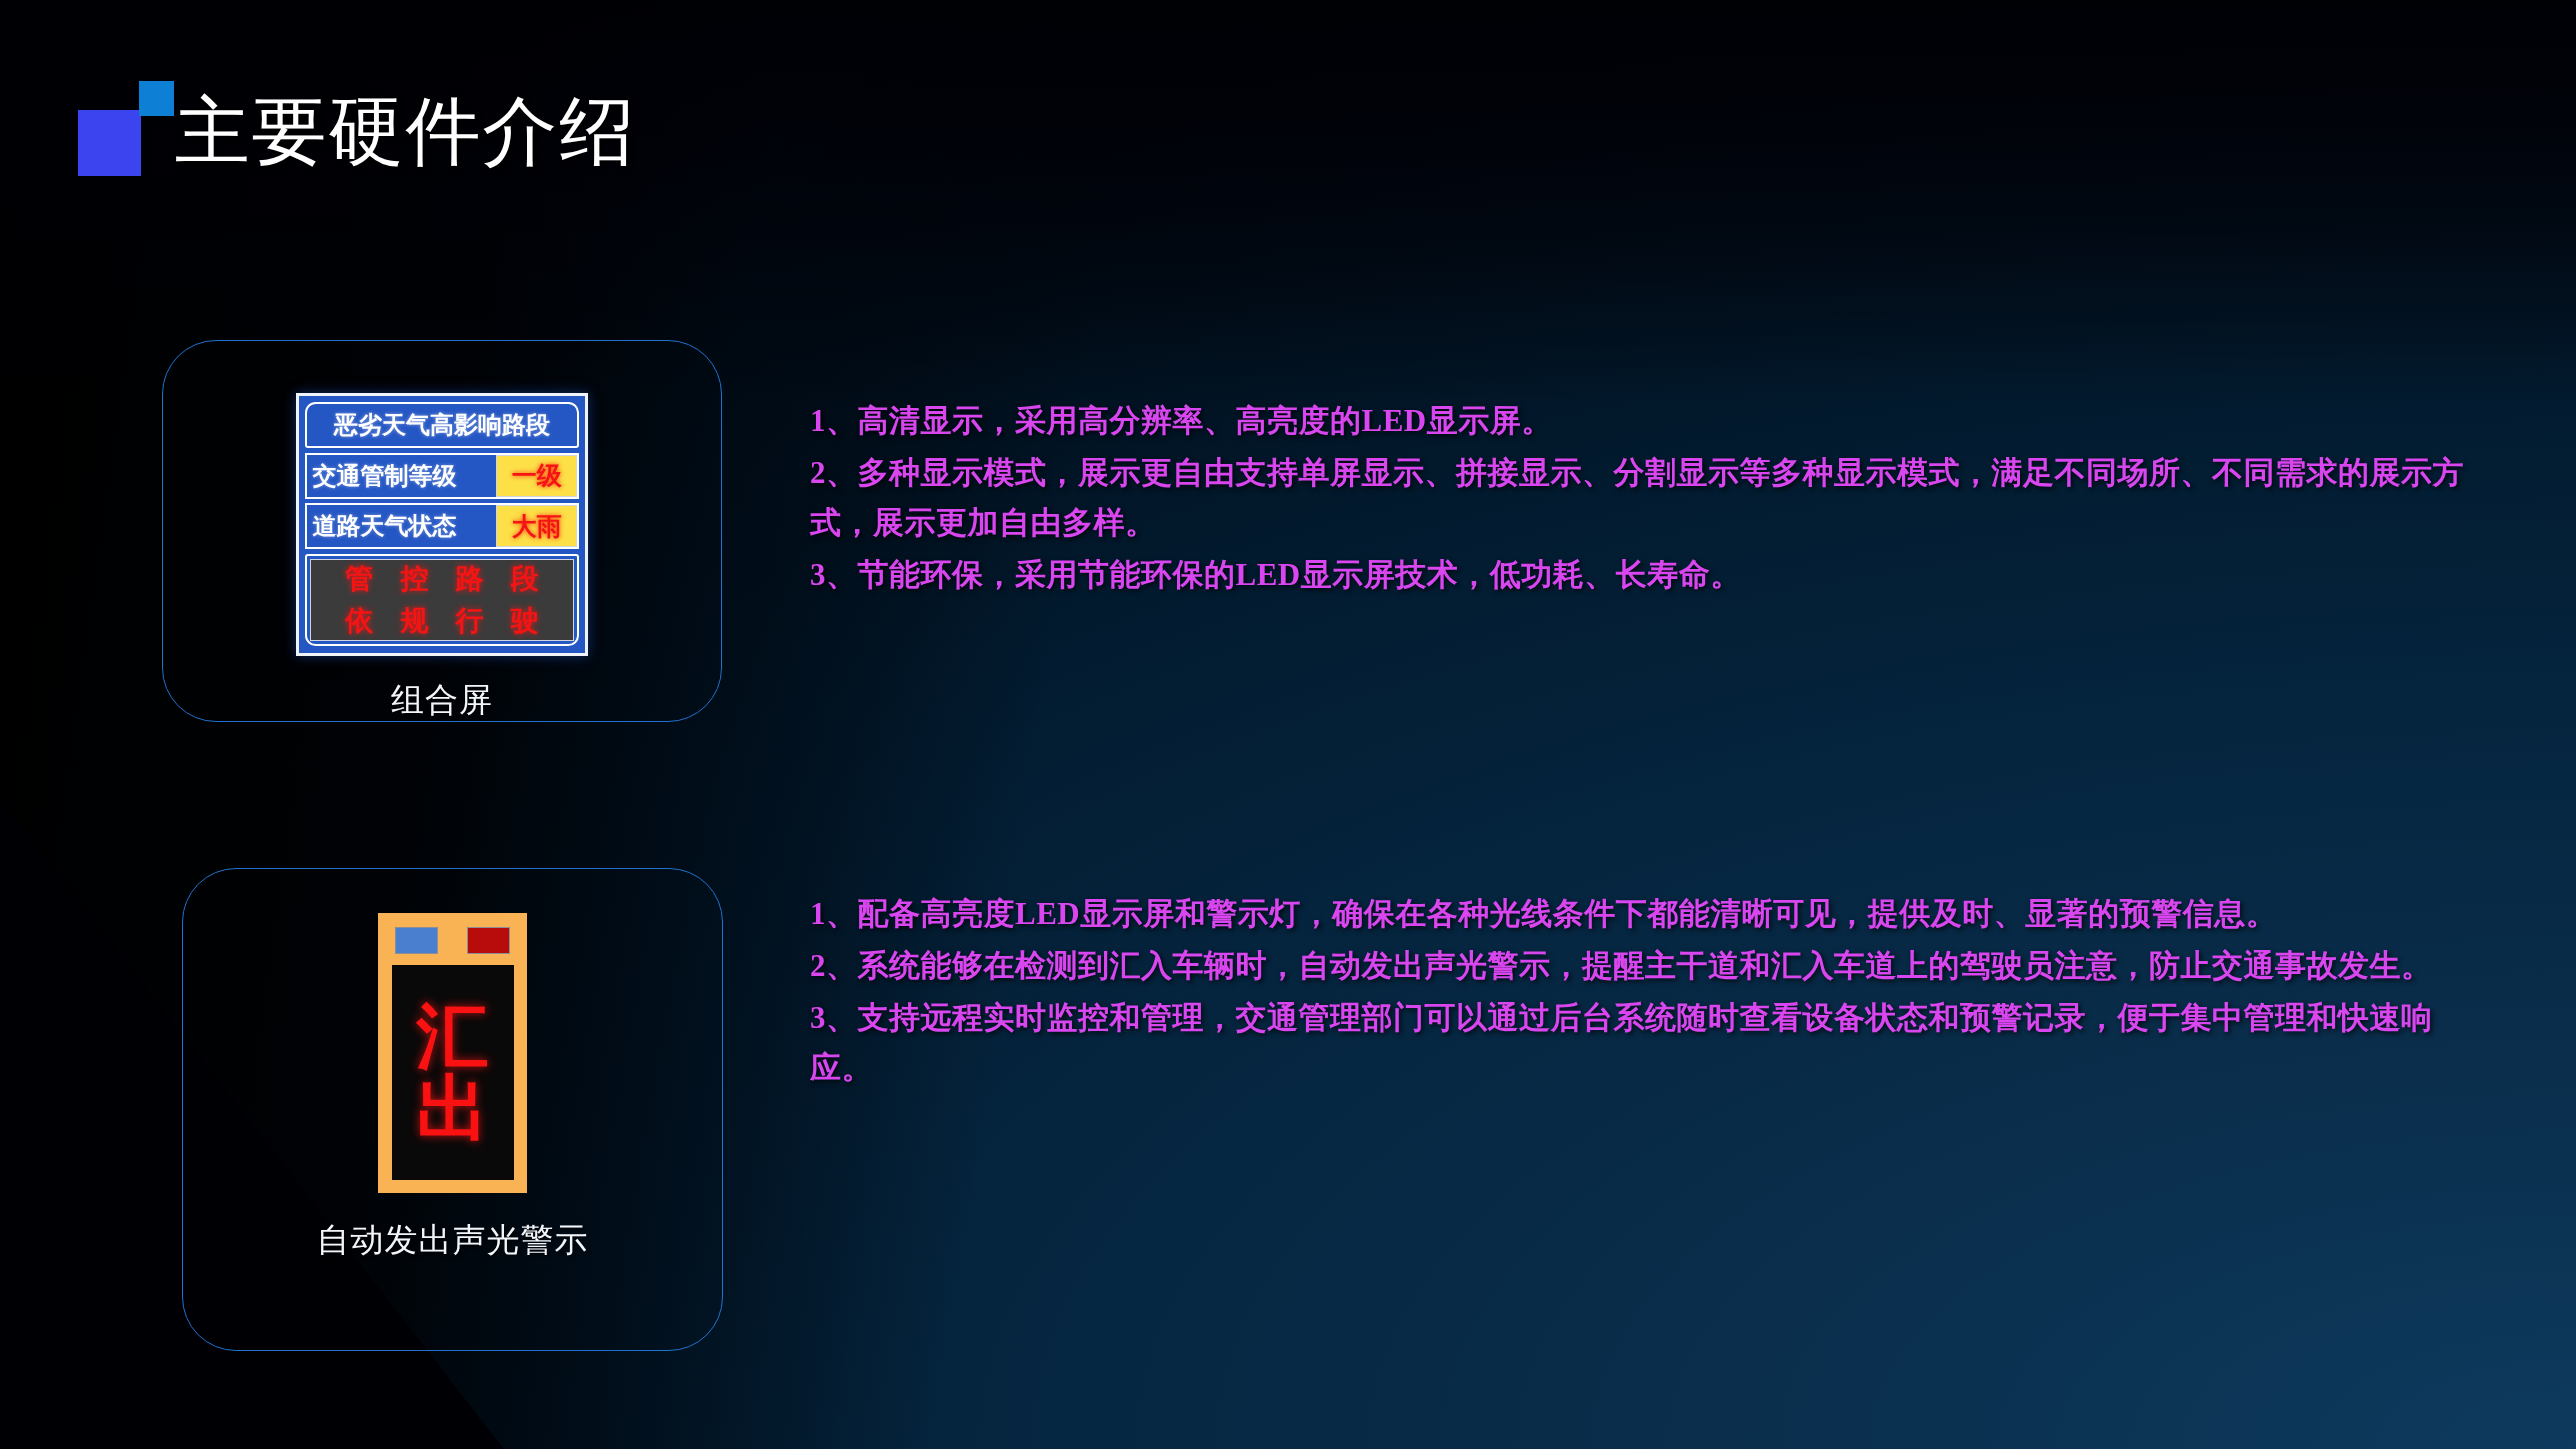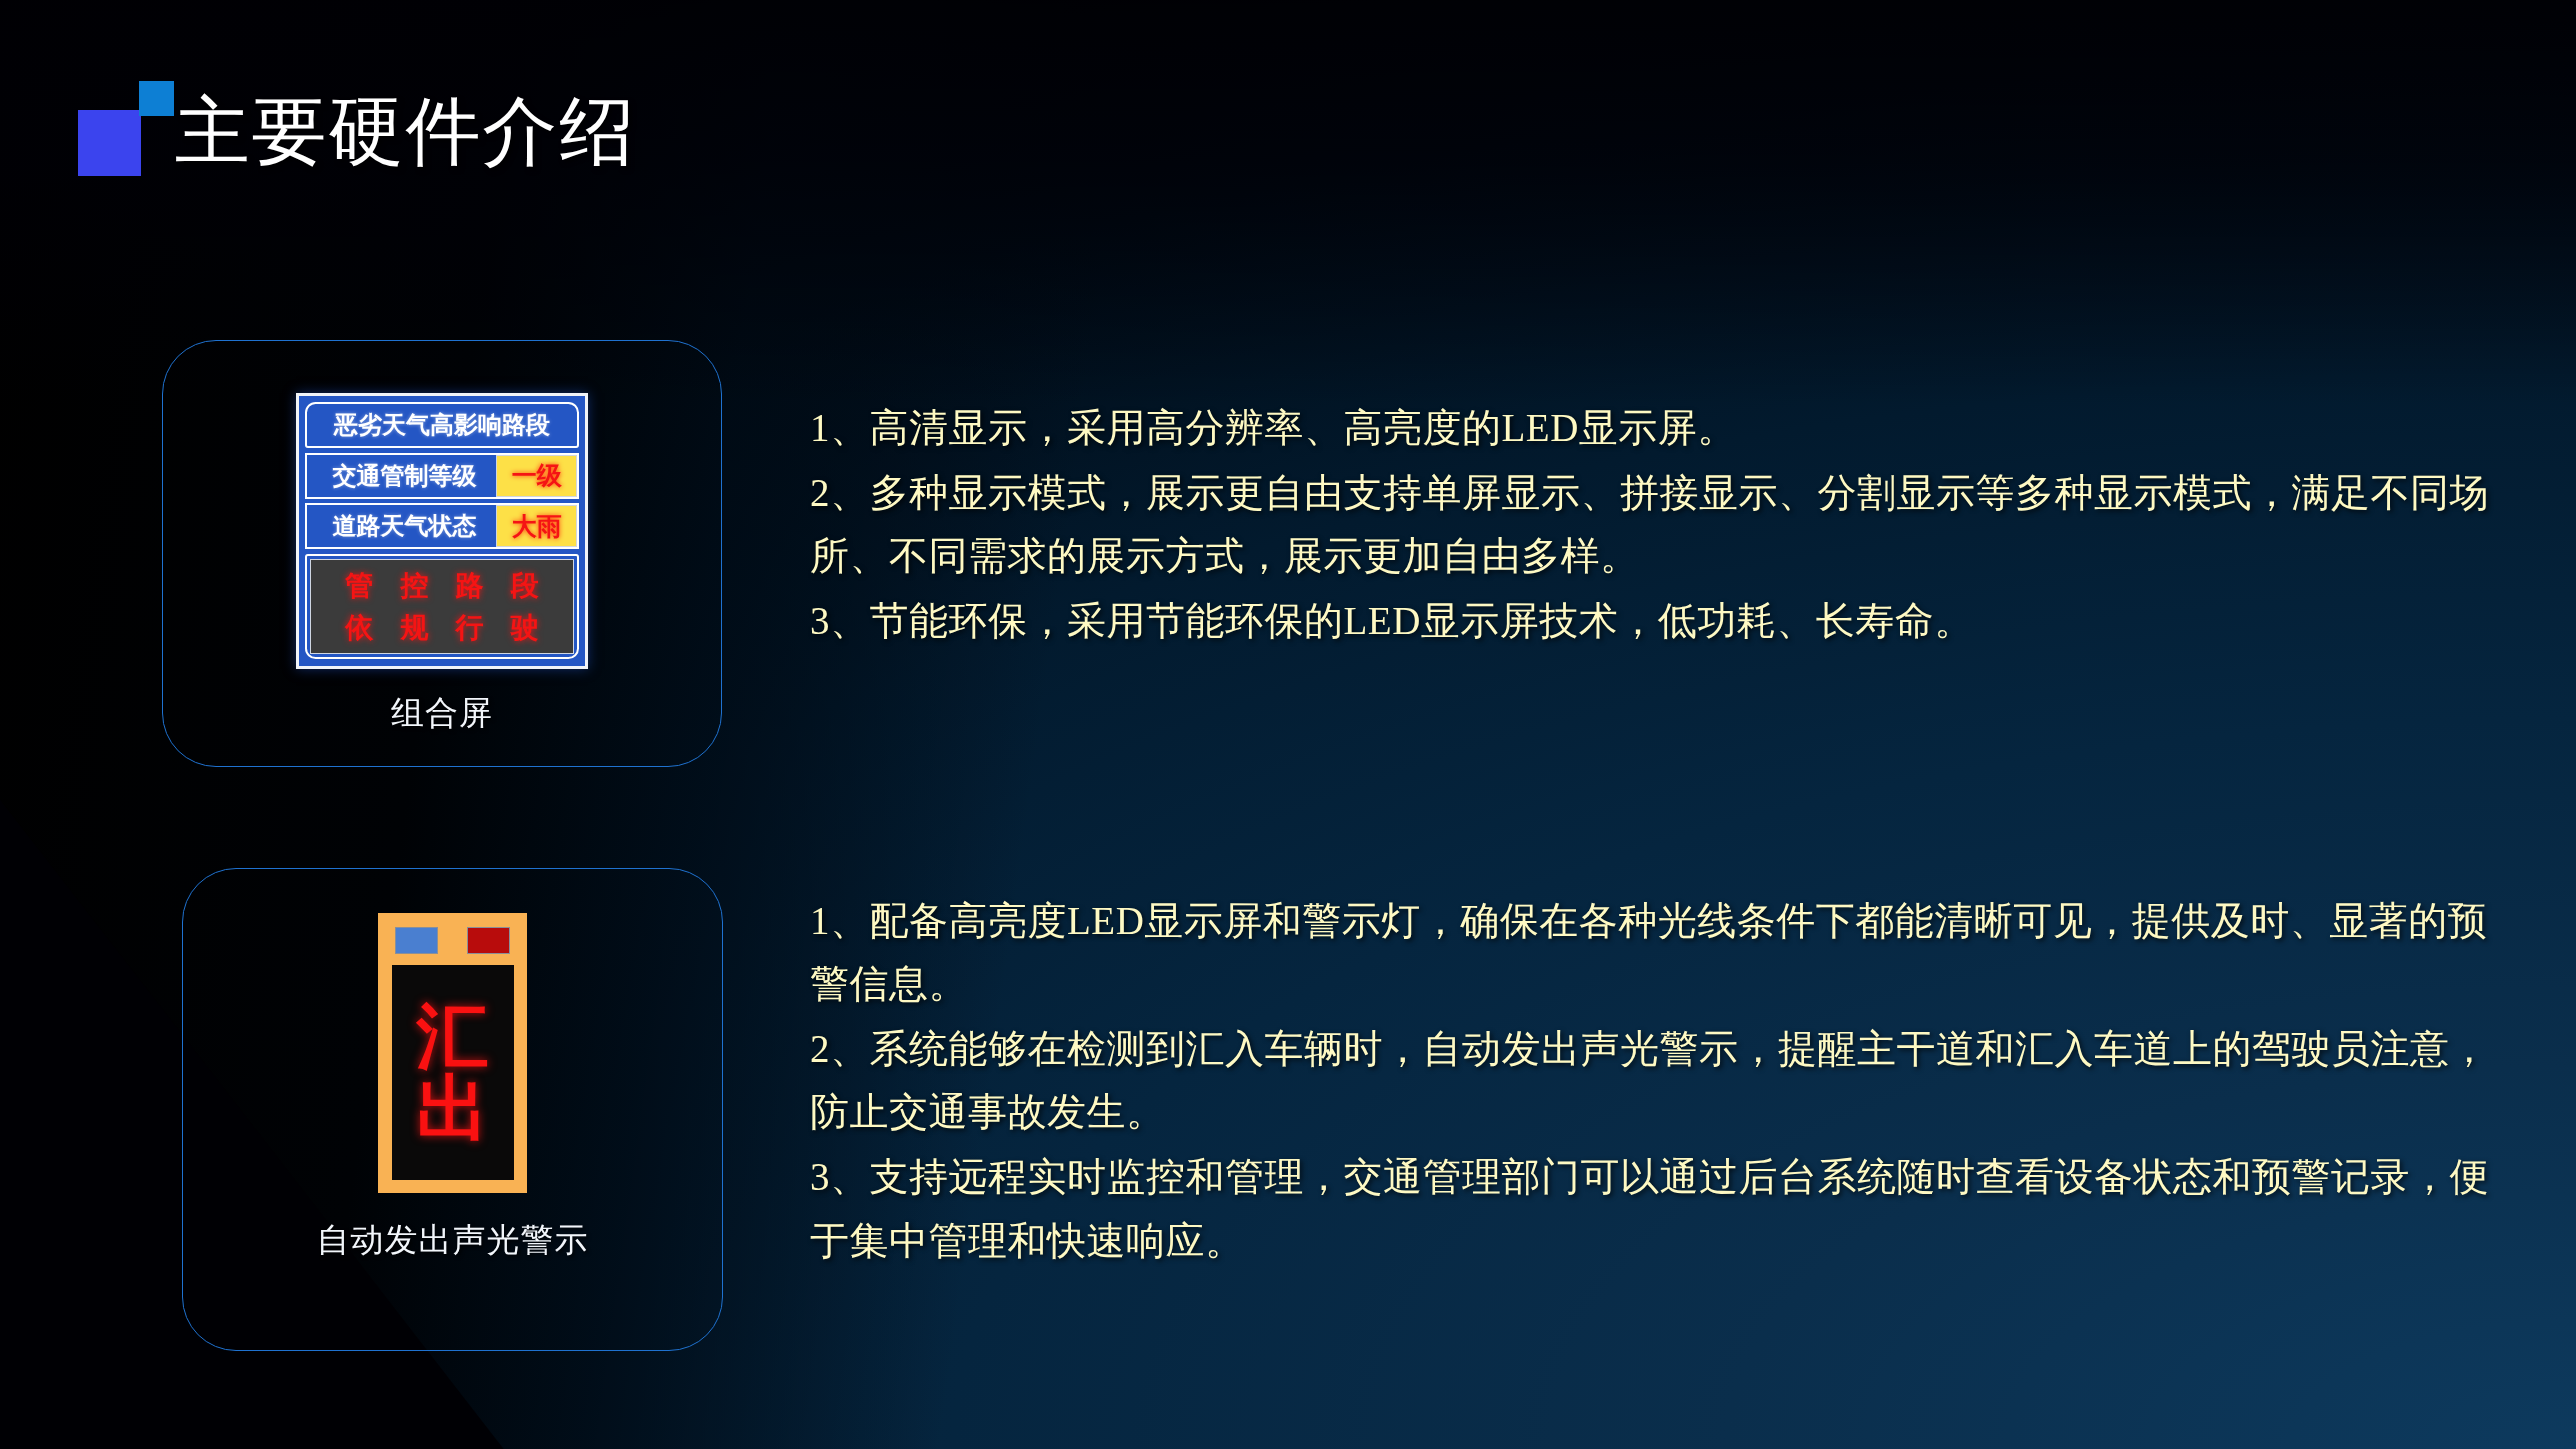--- a/index.html
+++ b/index.html
@@ -54,21 +54,21 @@
 
   
   .card{
     position:absolute;
     border:1.9px solid #1f72d0;
     border-radius:54px;
     background:transparent;
     display:flex; flex-direction:column;
     align-items:center; justify-content:flex-start;
   }
-  #card-1{ left:162px; top:340px; width:560px; height:427px;text-align:center; }
+  #card-1{ left:162px; top:340px; width:560px; height:382px; }
   #card-2{ left:182px; top:868px; width:541px; height:483px; }
 
   .card-caption{
     color:#f2f6fb; font-size:33px; letter-spacing:1px;
     text-shadow:1.9px 1.9px 3.9px rgba(0,0,0,.85);
     white-space:nowrap;
   }
 
   
   #combo-sign{
@@ -155,26 +155,27 @@
   }
   .merge-char{
     color:#fa1111; font-family:"Liberation Sans", sans-serif;
     font-weight:bold; font-size:72px; line-height:.98;
     text-shadow:0 0 9.7px rgba(250,20,20,.8);
   }
 
   
   .text-block{
     position:absolute;
-    color:#fef9c3;
+    color:#d946ef;
     font-family:"Liberation Serif", serif;
-    font-size:39px;
+    font-size:31px;
     line-height:1.62;
     letter-spacing:0.5px;
     text-shadow:1.9px 1.9px 4.8px rgba(0,0,0,.8);
+    font-weight:bold;
   }
   #text-block-1{ left:810px; top:396px; width:1681px; }
   #text-block-2{ left:810px; top:889px; width:1681px; }
   .text-block p{ margin:0; }
   .text-block p + p{ margin-top:1.9px; }
 </style>
 </head>
 <body>
 
 <div id="bg-base"></div>

